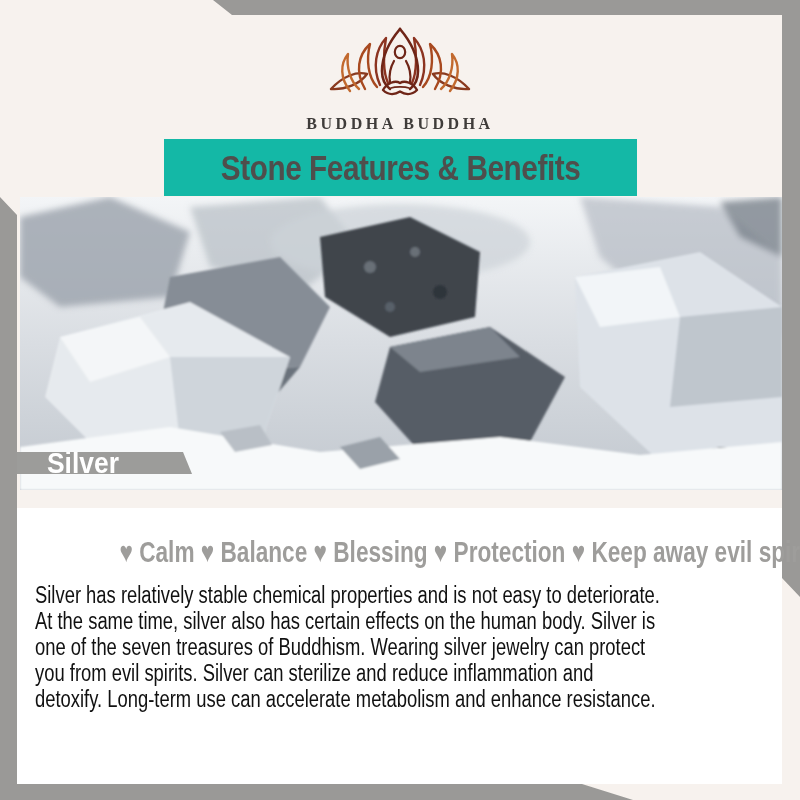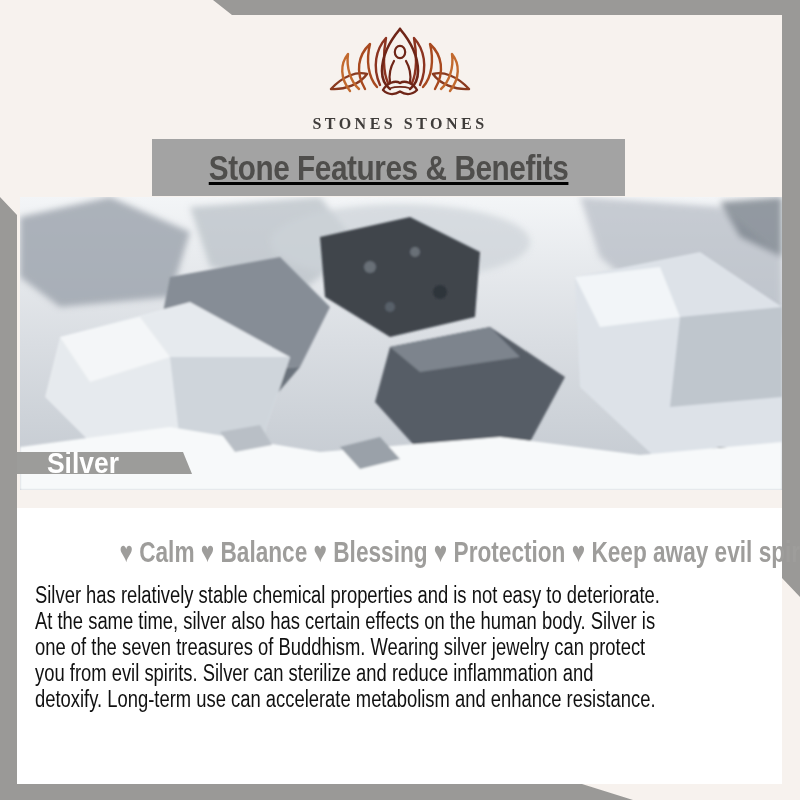--- a/index.html
+++ b/index.html
@@ -11,22 +11,22 @@
   .ribbon.tr{clip-path:polygon(213px 0,800px 0,800px 597px,782px 578px,782px 15px,232px 15px);}
   .ribbon.bl{clip-path:polygon(0 197px,17px 215px,17px 784px,582px 784px,633px 800px,0 800px);}
 
   
   .logo-svg{position:absolute;left:325px;top:27px;width:150px;height:90px;}
   .brand{position:absolute;left:0;top:115px;width:800px;text-align:center;
          font-family:"Liberation Serif",serif;font-size:16px;letter-spacing:3.5px;
          color:#3f3c3a;font-weight:600;}
 
   
-  .title-band{position:absolute;left:152px;top:139px;width:473px;height:57px;background:#a3a3a3;
-              display:flex;align-items:center;justify-content:center;text-decoration:underline;}
+  .title-band{position:absolute;left:164px;top:139px;width:473px;height:57px;background:#14b8a6;
+              display:flex;align-items:center;justify-content:center;}
   .title-text{font-size:35px;font-weight:bold;color:#4f4e4c;white-space:nowrap;
               transform:scaleX(.85);letter-spacing:-.5px;}
 
   
   .photo{position:absolute;left:20px;top:197px;width:762px;height:293px;}
   .photo svg{display:block;width:100%;height:100%;}
 
   
   .stone-label{position:absolute;left:17px;top:452px;width:184px;height:22px;background:#9c9c9a;
                clip-path:polygon(0 0,166px 0,182px 39px,0 39px);
@@ -68,21 +68,21 @@
 
       <path d="M75,2 C64,15 57,29 57,44 C57,53 61,59 65,62" stroke="#6f2517" stroke-width="2.6"></path>
       <path d="M75,2 C86,15 93,29 93,44 C93,53 89,59 85,62" stroke="#6f2517" stroke-width="2.6"></path>
 
       <ellipse cx="75" cy="25" rx="5.2" ry="6.2" stroke="#6f2517" stroke-width="2.2"></ellipse>
       <path d="M69,34 C65,41 64,49 65,55 M81,34 C85,41 86,49 85,55" stroke="#6f2517" stroke-width="2.2"></path>
       <path d="M58,63 C62,56 70,53 75,56 C80,53 88,56 92,63 C86,69 79,67 75,64.5 C71,67 64,69 58,63 Z" stroke="#6f2517" stroke-width="2.4"></path>
       <path d="M66,61 C70,59.5 80,59.5 84,61" stroke="#6f2517" stroke-width="1.8"></path>
     </g>
   </svg>
-  <div class="brand">STONES STONES</div>
+  <div class="brand">BUDDHA BUDDHA</div>
 
   <div class="title-band">
     <div class="title-text">Stone Features &amp; Benefits</div>
   </div>
 
   <div class="photo">
     <svg viewBox="0 0 762 293" preserveAspectRatio="none">
       <defs>
         <linearGradient id="sky" x1="0" y1="0" x2="0" y2="1">
           <stop offset="0" stop-color="#f3f5f7"></stop>

